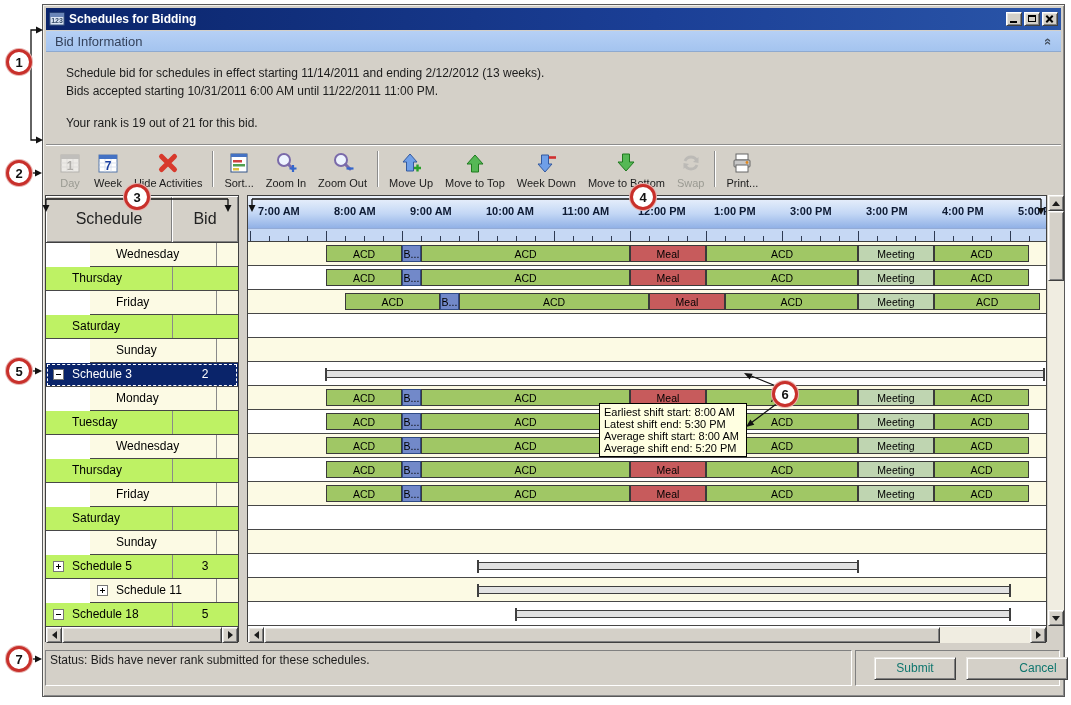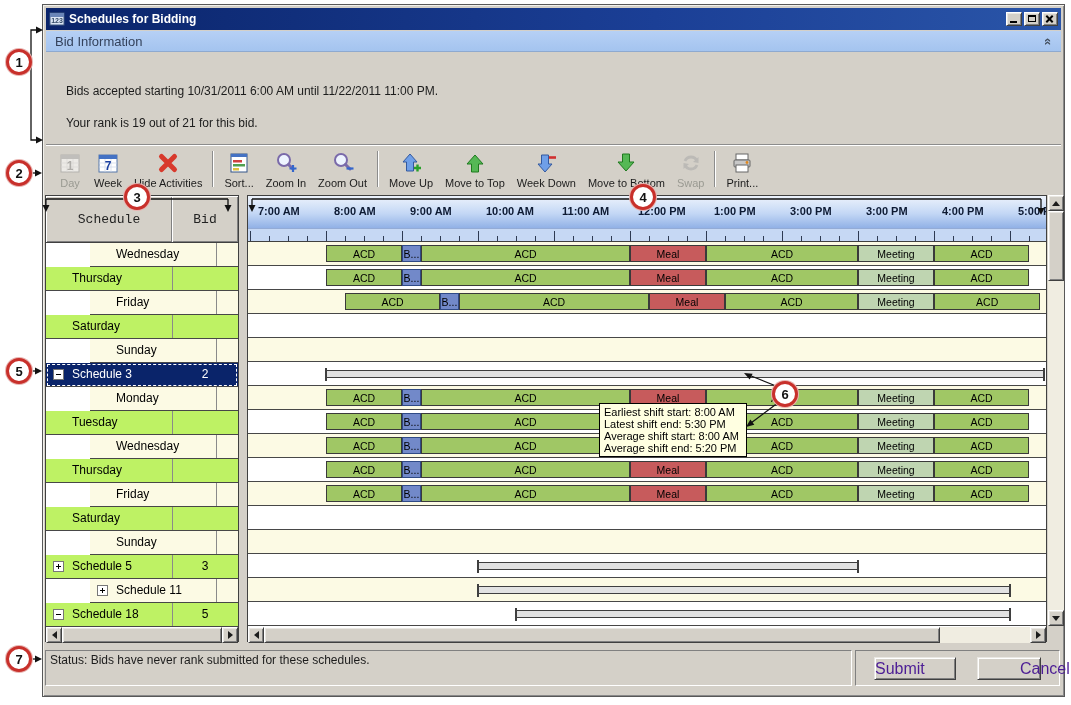--- a/index.html
+++ b/index.html
@@ -45,22 +45,22 @@
   .tb-btn.disabled .tb-label { color:#9a9a92; }
   .tb-btn.disabled .tb-icon { filter:grayscale(1) opacity(.55); }
   .tb-sep { width:2px; margin:3px 4px; border-left:1px solid #8c8c8c; border-right:1px solid #fff; }
 
   
   .lefttable { position:absolute; left:2px; top:190px; width:194px; height:447px;
                background:#fff; border:1px solid #404040; }
   .lt-header { position:absolute; left:0; top:0; width:192px; height:47px; background:#D4D0C8;
                border-bottom:1px solid #404040; }
   .lt-header .hcell { position:absolute; top:0; height:100%; display:flex; align-items:center; justify-content:center;
-                      color:#222; font-size:13px;
-                      box-shadow: inset 1px 1px 0 #fff, inset -1px -1px 0 #808080; font-family: Liberation Mono, monospace; }
+                      color:#222; font-size:16px;
+                      box-shadow: inset 1px 1px 0 #fff, inset -1px -1px 0 #808080; }
   .hcell.schedule { left:0; width:126px; }
   .hcell.bid { left:126px; width:66px; }
   .lt-rows { position:absolute; left:0; top:47px; width:192px; height:384px; overflow:hidden; }
   .trow { position:relative; height:24px; border-bottom:1px solid #474747; background:#bef264; }
   .trow.cream { background:#FCFAE4;margin-left:44px; }
   .trow.selected { background:#0A246A; color:#fff; outline:1px dashed #fff; outline-offset:-2px; }
   .trow .rlabel { position:absolute; left:26px; top:0; line-height:23px; font-size:12px; white-space:nowrap; }
   .trow .bidcell { position:absolute; left:126px; width:66px; top:0; text-align:center; line-height:23px; font-size:12px; }
   .col-divider { position:absolute; left:126px; top:0; bottom:0; width:1px; background:#8a8a8a; }
   .expand { position:absolute; left:7px; top:6px; width:11px; height:11px; background:#fff; border:1px solid #777; }
@@ -114,25 +114,25 @@
   .vscroll { position:absolute; left:1005px; top:190px; width:16px; height:431px; background:#F0EDE1; }
   .hscroll-table { position:absolute; left:0px; top:431px; width:192px; height:16px; background:#F0EDE1; }
   .hscroll-gantt { position:absolute; left:0px; top:431px; width:798px; height:16px; background:#F0EDE1; }
 
   
   .status-panel { position:absolute; left:2px; top:645px; width:807px; height:36px; background:#D4D0C8;
                   border:1px solid; border-color:#808080 #fff #fff #808080; padding:2px 4px; }
   .status-text { font-size:12px; color:#1c1c1c; }
   .btn-panel { position:absolute; left:812px; top:645px; width:205px; height:36px; background:#D4D0C8;
                border:1px solid; border-color:#808080 #fff #fff #808080; }
-  .pushbtn { position:absolute; top:6px; height:23px; background:#D4D0C8; line-height:21px;
-             font-size:16px; color:#4c1d95; border:1px solid; border-color:#e9e7e2 #404040 #404040 #e9e7e2;
+  .pushbtn { position:absolute; top:6px; height:23px; background:#D4D0C8; text-align:center; line-height:21px;
+             font-size:12px; color:#0f766e; border:1px solid; border-color:#e9e7e2 #404040 #404040 #e9e7e2;
              box-shadow: inset 1px 1px 0 #fff, inset -1px -1px 0 #808080; }
   .btn-submit { left:18px; width:82px; }
-  .btn-cancel { left:121px; width:64px;padding-left:42px; }
+  .btn-cancel { left:110px; width:102px;padding-left:42px; }
 
   
   .callout-svg { position:absolute; left:0; top:0; width:1071px; height:705px; z-index:60; pointer-events:none; }
   .co-circle { position:absolute; width:26px; height:26px; border-radius:50%; background:#fff;
                border:3px solid #C8302B; z-index:61; display:flex; align-items:center; justify-content:center;
                font-weight:bold; font-size:13px; color:#111; box-shadow:0 0 0 1px #e8b5b2; }
 </style>
 </head>
 <body>
 
@@ -156,20 +156,21 @@
           <span class="g-max"></span>
         </span>
       <span class="tbtn g-close"></span>
     </div>
 
     <div class="bid-header">
       <span class="hdr-text">Bid Information</span>
       <span class="chevron-up">«</span>
     </div>
     <div class="bid-body">
+      <div class="bid-line" style="top:14px;">Schedule bid for schedules in effect starting 11/14/2011 and ending 2/12/2012 (13 weeks).</div>
       <div class="bid-line" style="top:32px;">Bids accepted starting 10/31/2011 6:00 AM until 11/22/2011 11:00 PM.</div>
       <div class="bid-line" style="top:64px;">Your rank is 19 out of 21 for this bid.</div>
     </div>
 
     <div class="toolbar">
         <div class="tb-btn disabled">
           <div class="tb-icon">
             <svg viewBox="0 0 24 24">
               <rect x="3" y="4" width="18" height="17" fill="#fff" stroke="#999"></rect>
               <rect x="3" y="4" width="18" height="4" fill="#b0b0b0"></rect>

